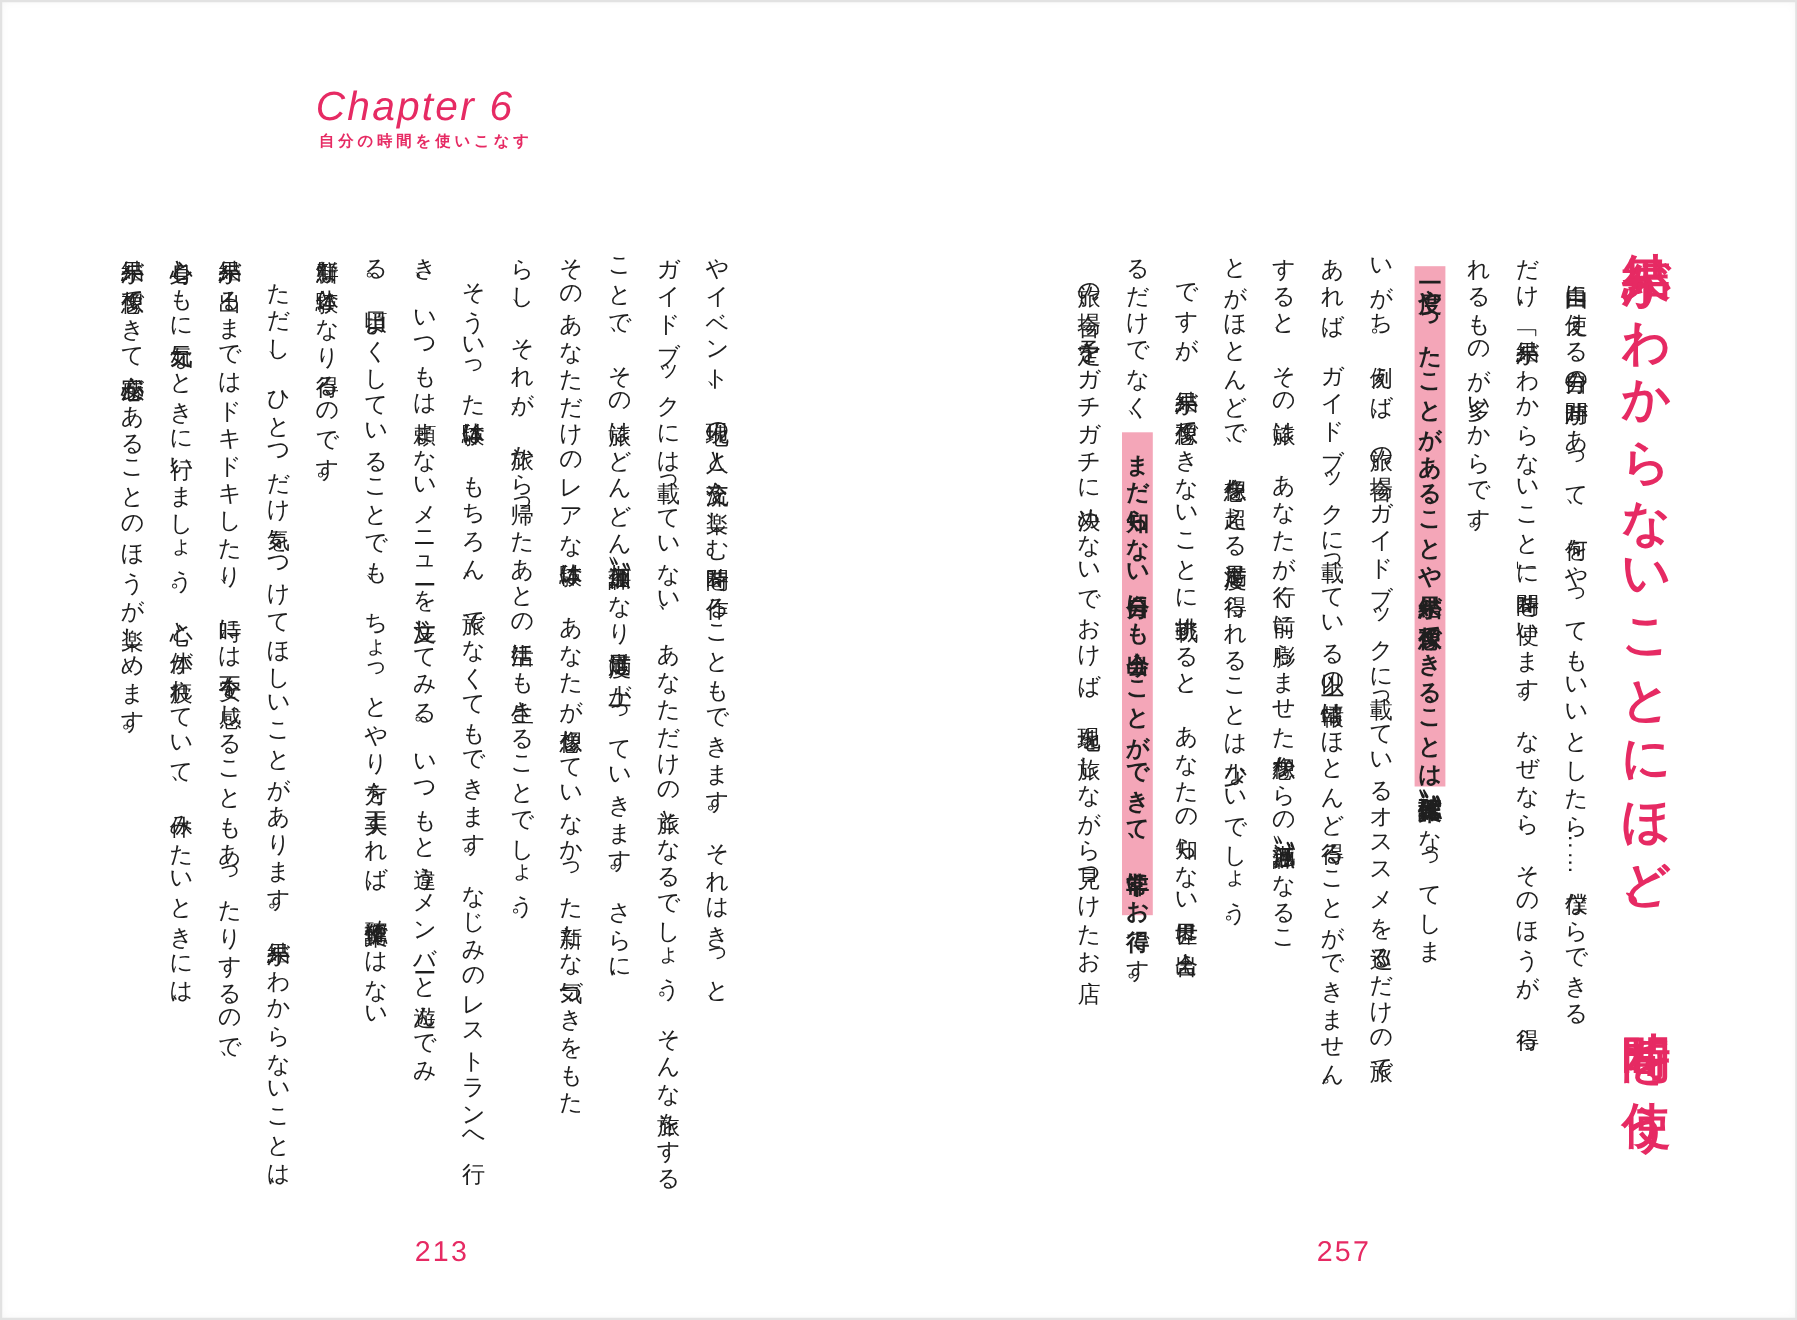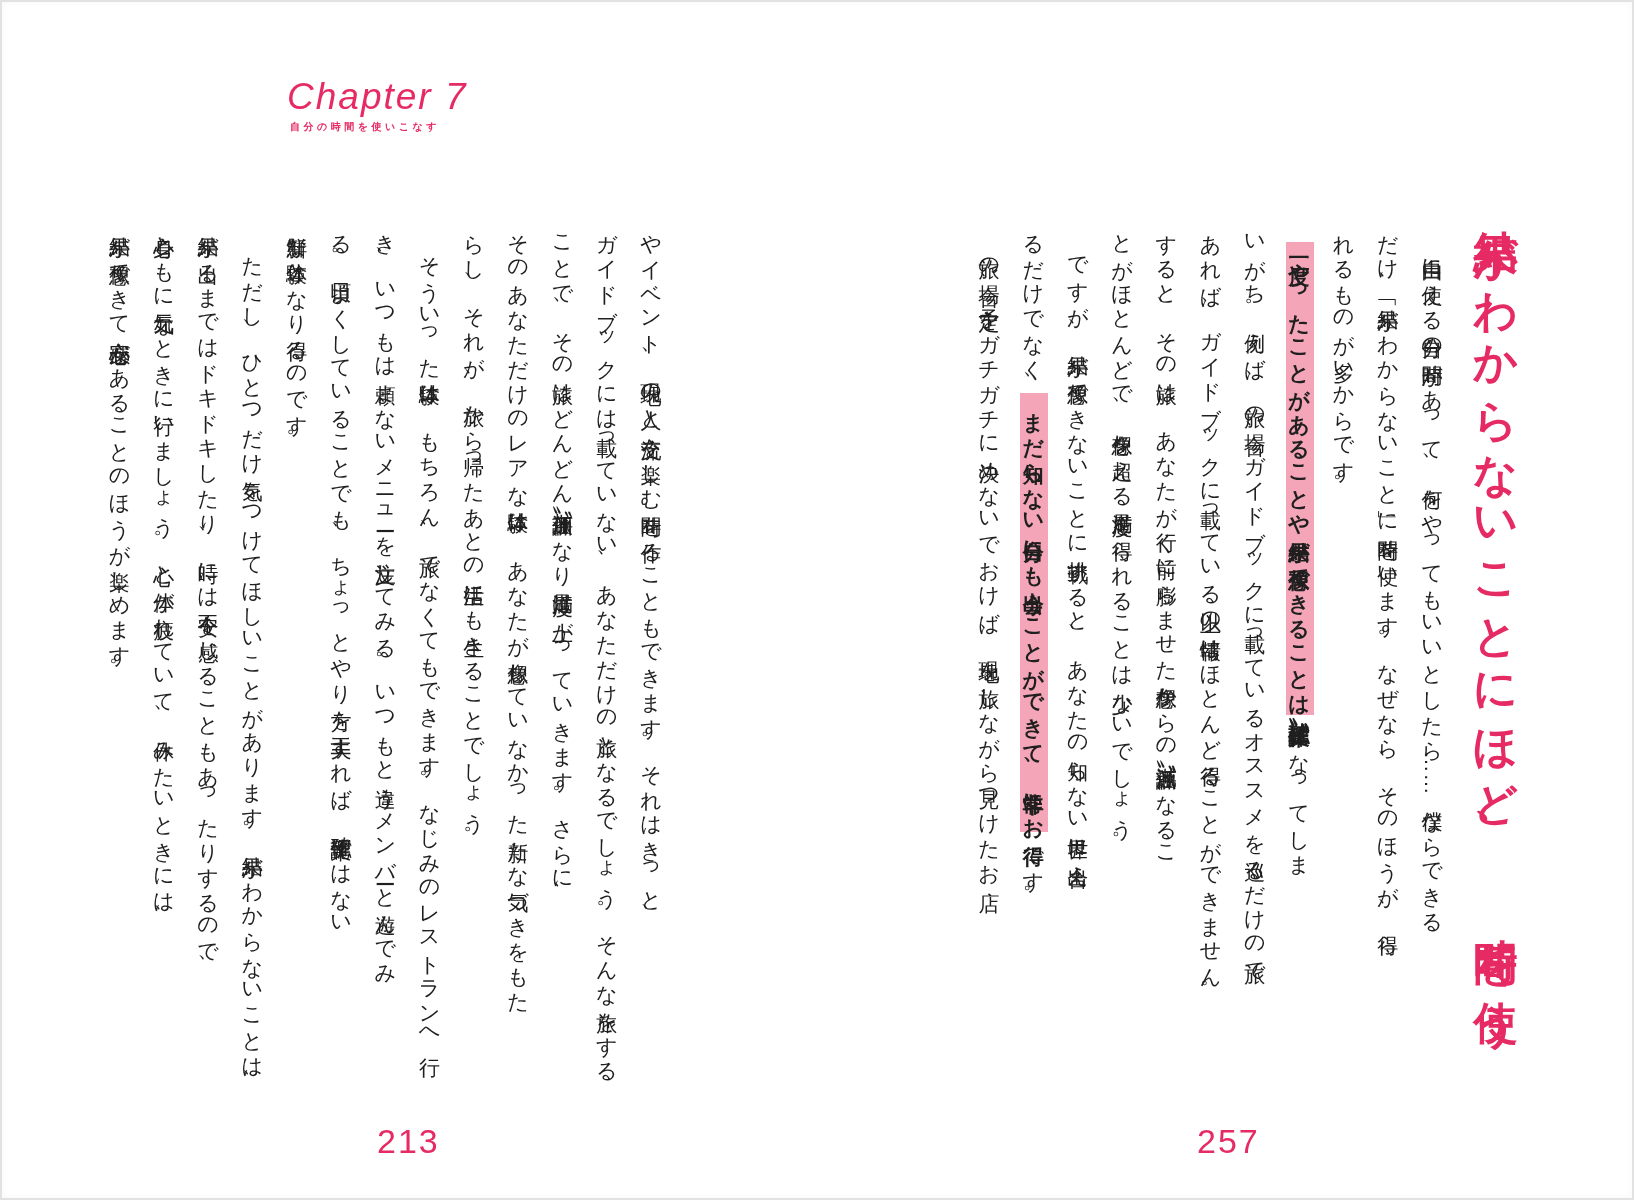--- a/index.html
+++ b/index.html
@@ -12,21 +12,21 @@
   body::after{
     content:'';position:absolute;inset:0;pointer-events:none;
     box-shadow:inset 0 0 0 2px #e2e2e2, inset 0 0 10px rgba(0,0,0,.05);
   }
   .chapter-label{
     position:absolute;left:287px;top:76px;
     font-size:37px;font-style:italic;color:var(--accent);letter-spacing:2px;
   }
   .chapter-subtitle{
     position:absolute;left:290px;top:120px;
-    font-size:10px;font-weight:bold;color:var(--accent);letter-spacing:3.5px;
+    font-size:14px;font-weight:bold;color:var(--accent);letter-spacing:3.5px;
   }
   .section-title{
     position:absolute;left:1471px;top:196px;margin:0;
     writing-mode:vertical-rl;text-orientation:mixed;
     font-size:44px;font-weight:bold;color:var(--accent);
     letter-spacing:4.5px;line-height:50px;white-space:nowrap;
   }
   .vtext{
     position:absolute;top:220px;display:flex;flex-direction:row-reverse;
     gap:22.3px;align-items:flex-start;
@@ -37,31 +37,31 @@
     writing-mode:vertical-rl;text-orientation:mixed;
     font-size:21px;line-height:22px;width:22px;letter-spacing:1.15px;
     color:#1f1f1f;white-space:nowrap;
   }
   .tcol.indent{padding-top:22.2px;}
   .hl{
     background:var(--hl);font-weight:bold;
     padding:4px 2.5px 2px;
   }
   .page-number{
-    position:absolute;top:1122px;font-size:34px;color:var(--accent);letter-spacing:2px;
+    position:absolute;top:1122px;font-size:26px;color:var(--accent);letter-spacing:2px;
   }
   .pn-left{left:377px;}
   .pn-right{left:1197px;}
 </style>
 </head>
 <body style="--accent: #e62a63; --hl: #f4a6b8;">
 
 <div>
 
-  <div class="chapter-label">Chapter 7</div>
+  <div class="chapter-label">Chapter 6</div>
   <div class="chapter-subtitle">自分の時間を使いこなす</div>
 
   <h1 class="section-title">結果がわからないことにほど、　時間を使う</h1>
 
   <section>
     <div class="vtext vtext-right" id="right-columns">
         <div class="tcol indent"><span>自由に使える自分の時間があって、何をやってもいいとしたら……僕ならできる</span></div>
         <div class="tcol"><span>だけ、「結果がわからないこと」に時間を使います。なぜなら、そのほうが、得ら</span></div>
         <div class="tcol"><span>れるものが多いからです。</span></div>
         <div class="tcol indent"><span class="hl">一度やったことがあることや結果が想像できることは〝確認作業〟</span><span>になってしま</span></div>

